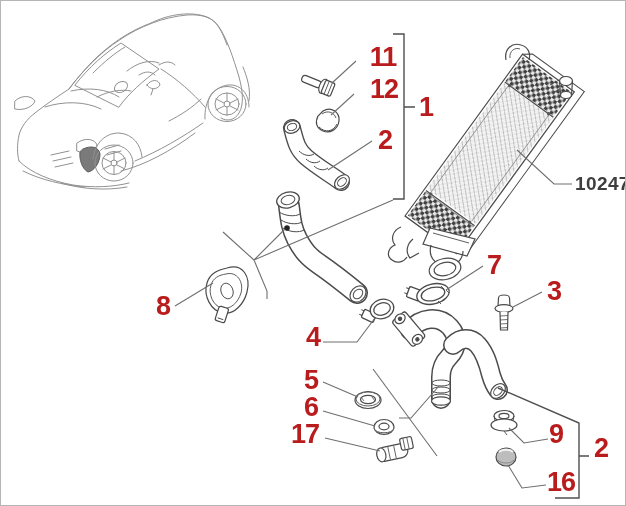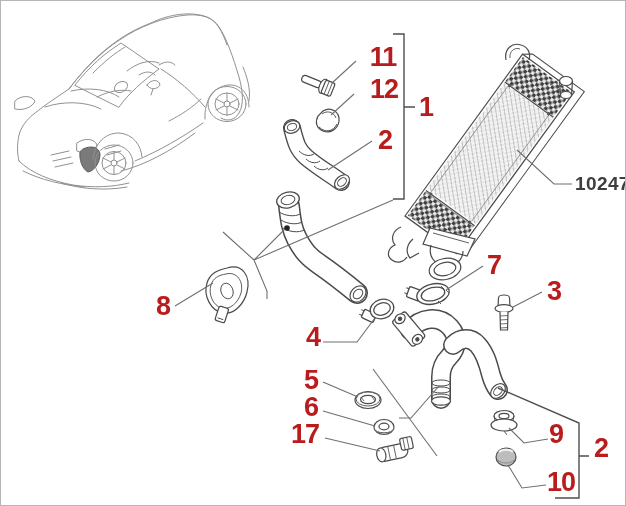--- a/index.html
+++ b/index.html
@@ -300,21 +300,21 @@
 
 <div class="callout" style="left:425px;top:106px">1</div>
 <div class="callout" style="left:600px;top:447px">2</div>
 <div class="callout" style="left:553px;top:290px">3</div>
 <div class="callout" style="left:312px;top:336px">4</div>
 <div class="callout" style="left:310px;top:379px">5</div>
 <div class="callout" style="left:310px;top:406px">6</div>
 <div class="callout" style="left:493px;top:264px">7</div>
 <div class="callout" style="left:162px;top:305px">8</div>
 <div class="callout" style="left:555px;top:433px">9</div>
-<div class="callout" style="left:560px;top:481px">10</div>
+<div class="callout" style="left:560px;top:481px">16</div>
 <div class="callout" style="left:382px;top:56px">11</div>
 <div class="callout" style="left:383px;top:88px">12</div>
 <div class="callout" style="left:384px;top:139px">2</div>
 <div class="callout" style="left:304px;top:433px">17</div>
 
 <div class="part-number" style="left:574px;top:182px">10247</div>
 
 </div>
 
 </body></html>

